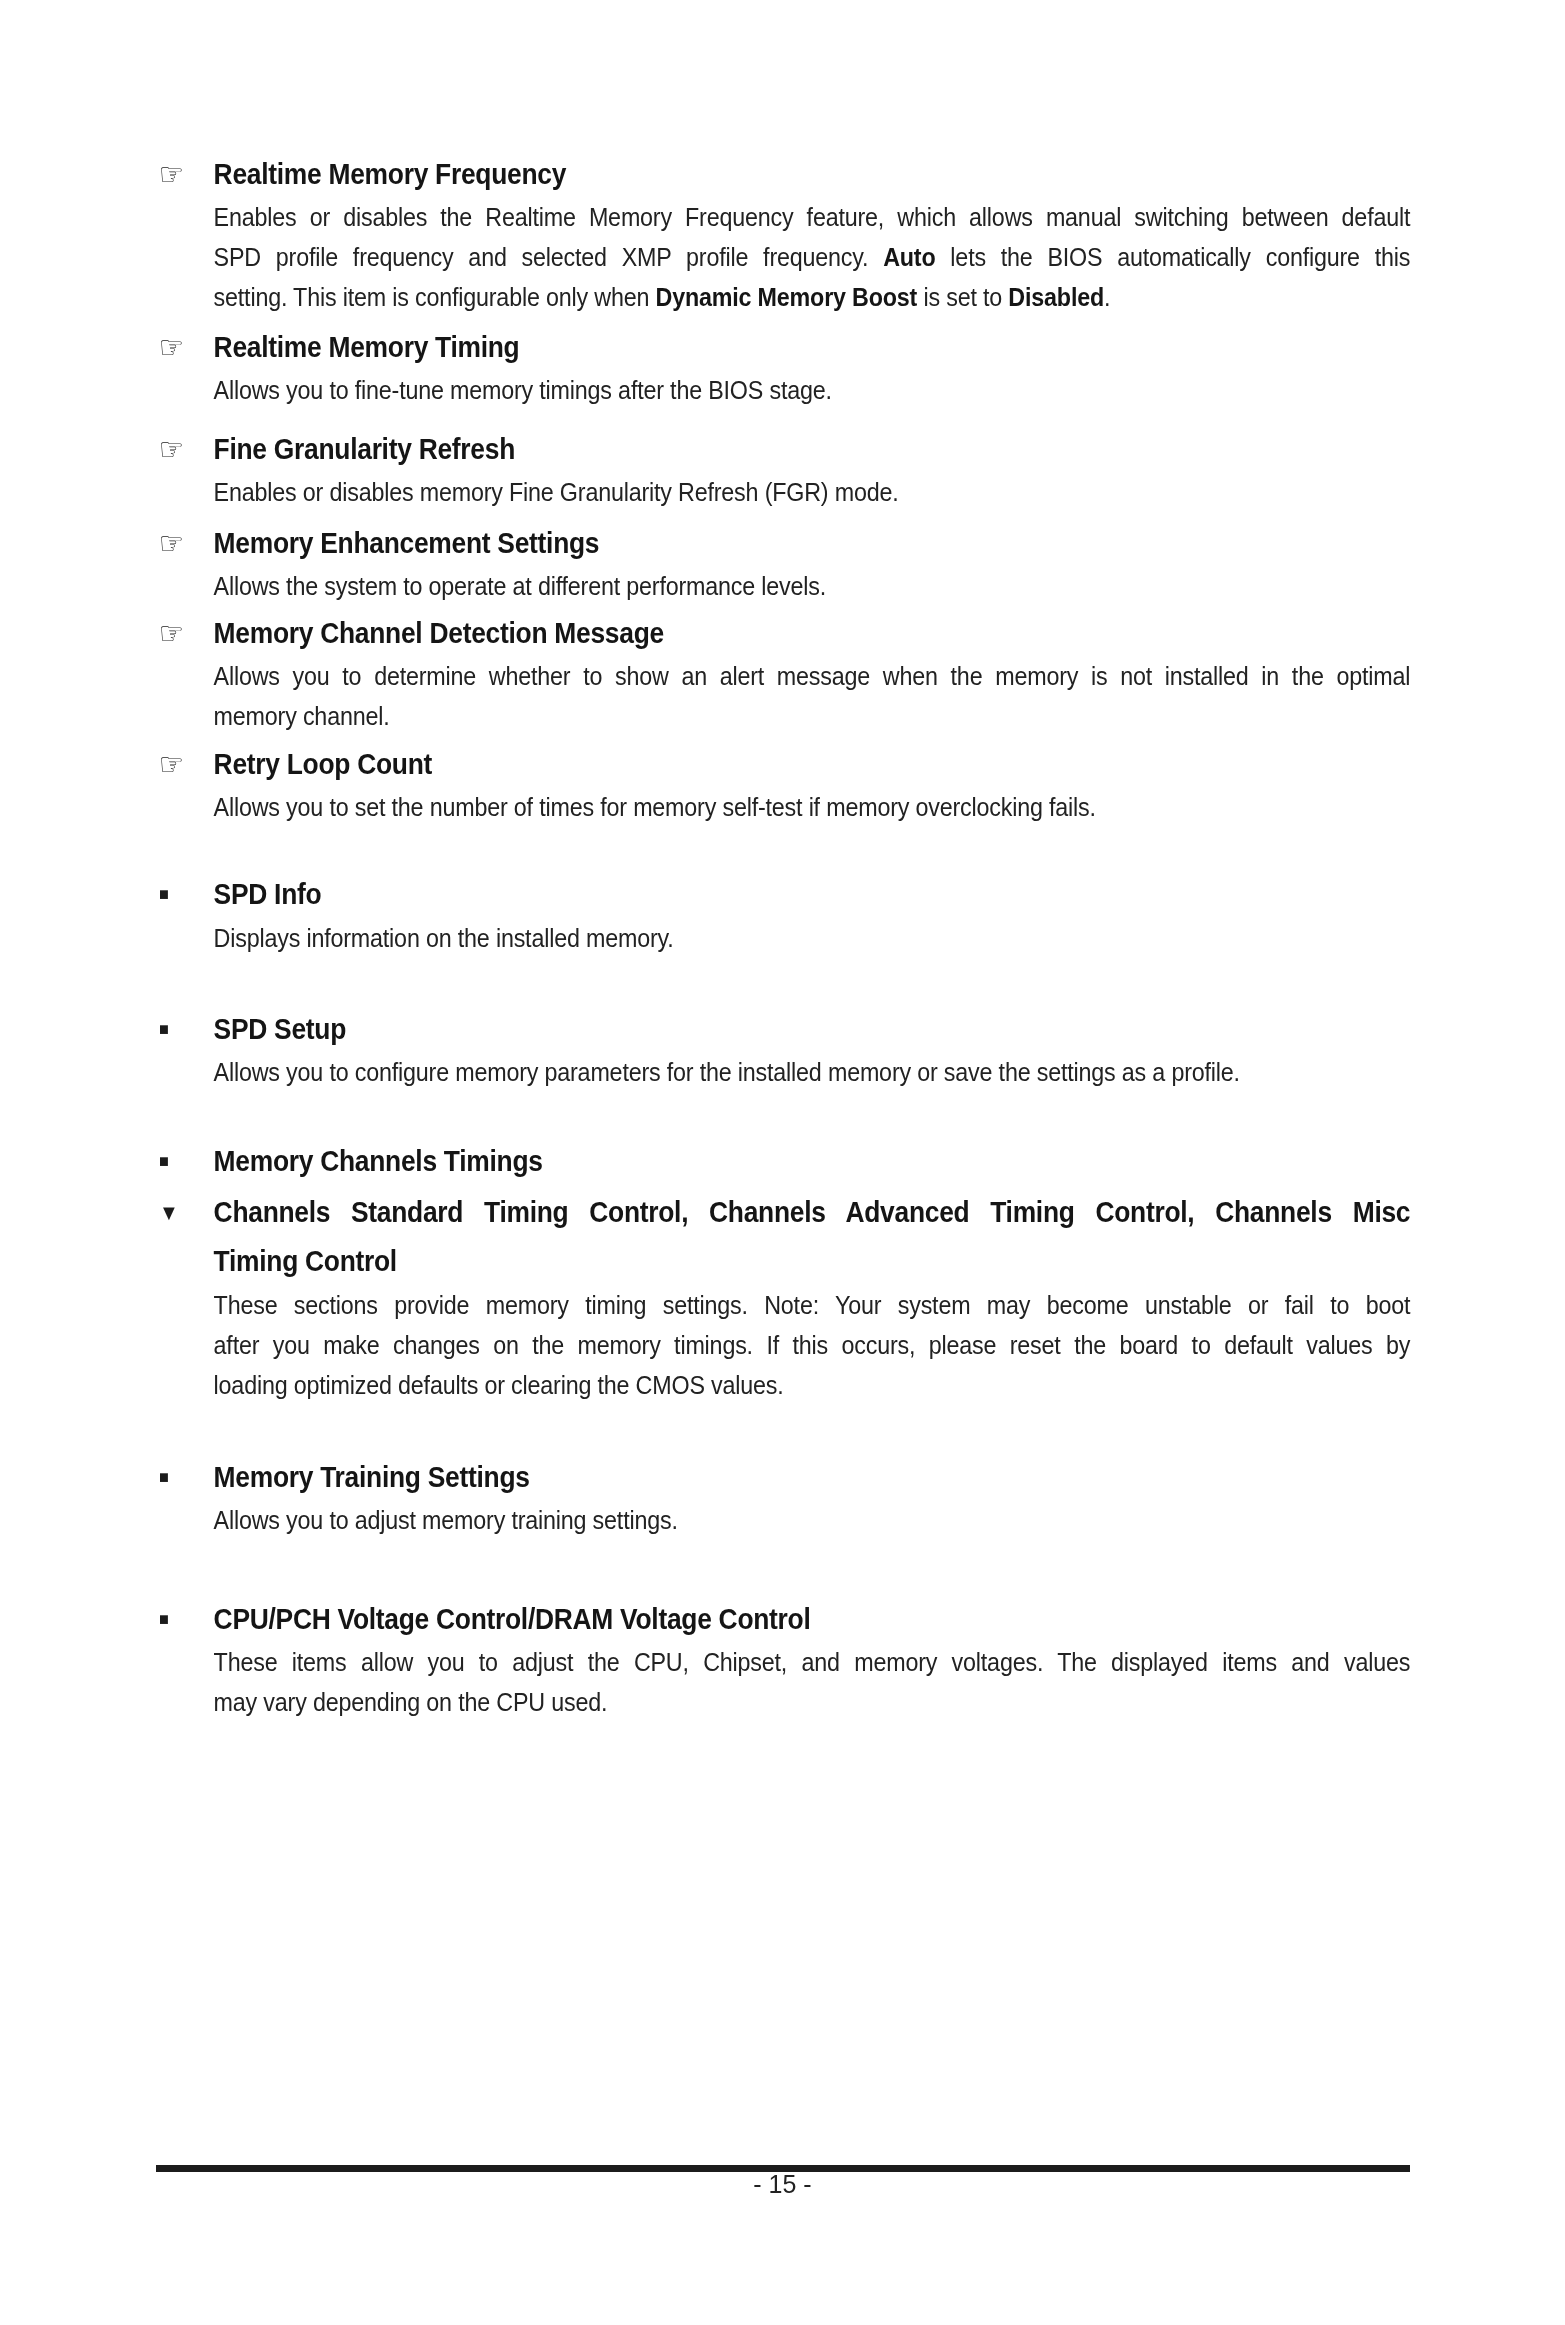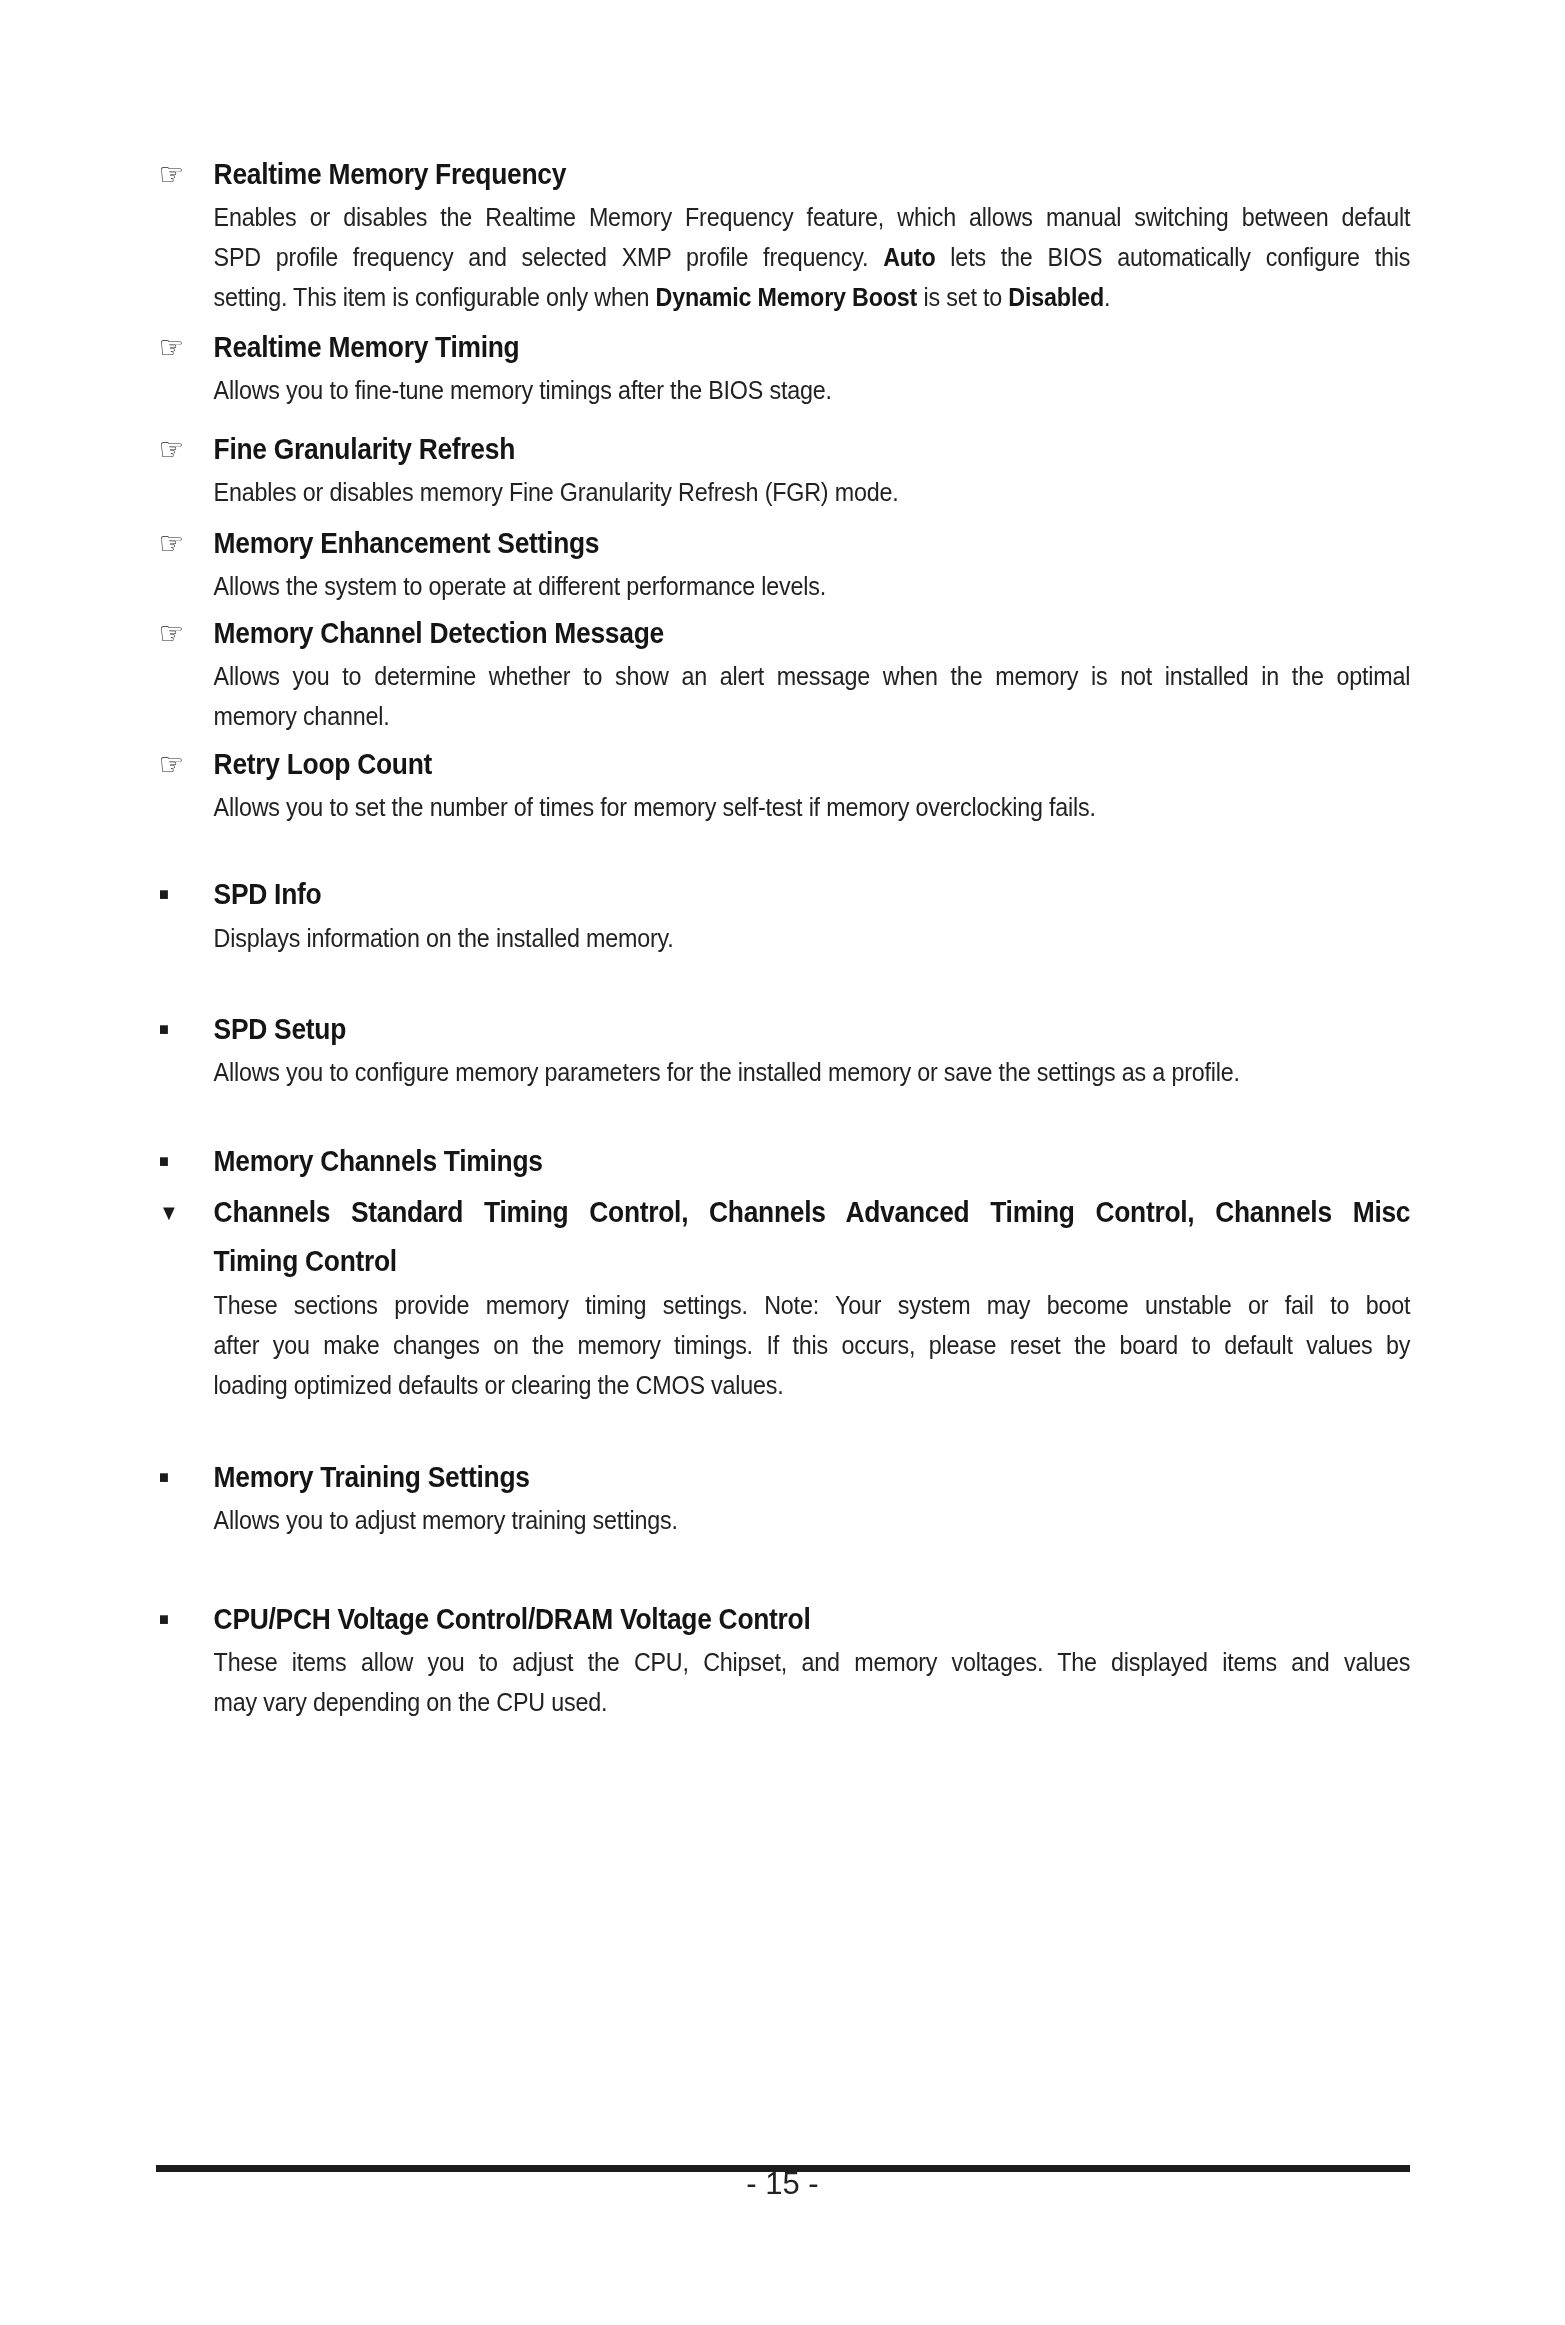--- a/index.html
+++ b/index.html
@@ -72,21 +72,21 @@
     width: 1254px;
     height: 6.6px;
     background: #1c1c1c;
   }
   .footer-pagenum {
     position: absolute;
     left: 0;
     top: 2168px;
     width: 1565px;
     text-align: center;
-    font-size: 31px;
+    font-size: 25px;
     line-height: 32px;
     color: #222222;
   }
 </style>
 </head>
 <body>
 
 <div class="page">
   <div class="content">
 

